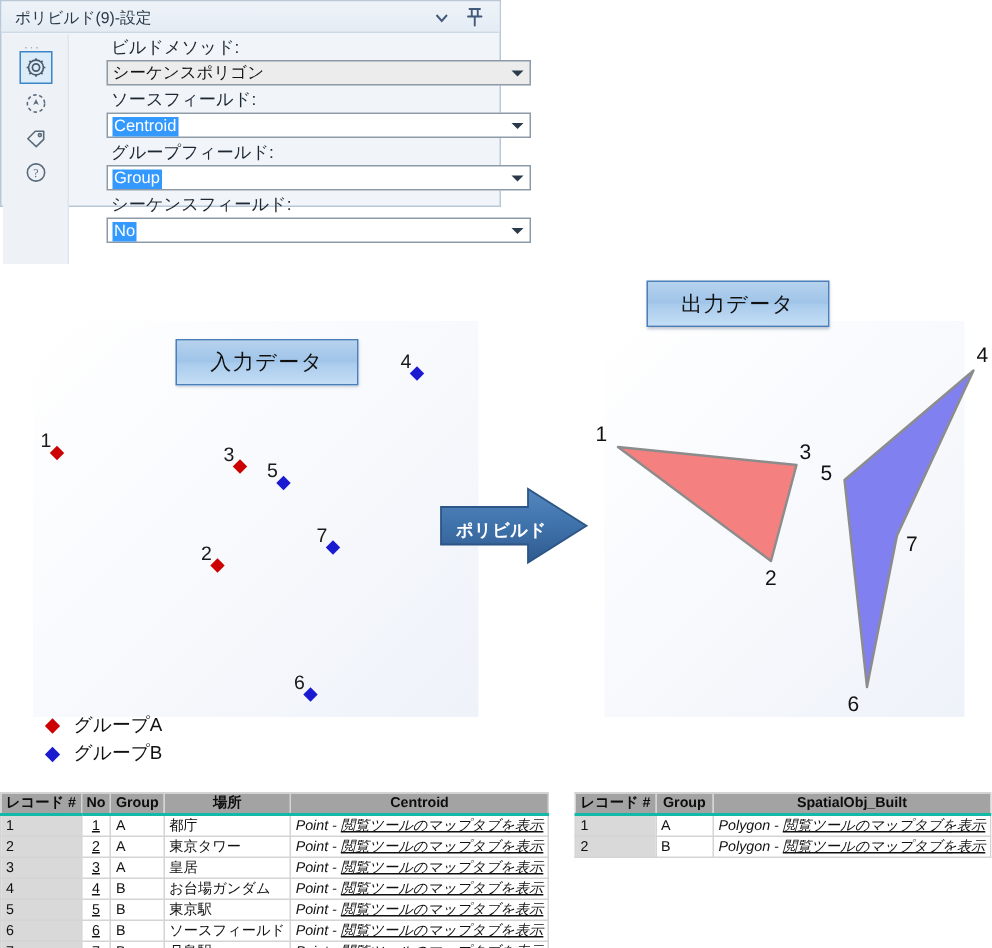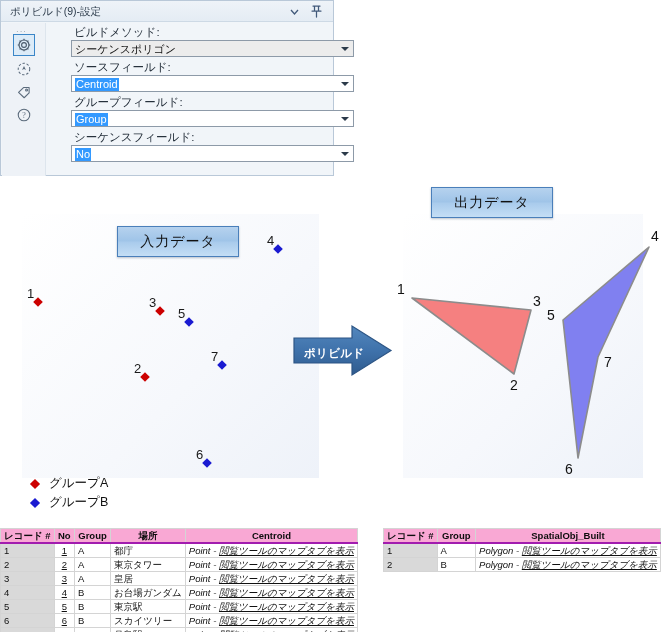--- a/index.html
+++ b/index.html
@@ -11,21 +11,21 @@
     position: relative;
     overflow: hidden;
     font-family: "Liberation Sans", "DejaVu Sans", sans-serif;
     -webkit-font-smoothing: antialiased;
   }
 
   
   #settings-panel {
     position: absolute;
     left: 0; top: 0;
-    width: 334px; height: 176px;
+    width: 334px; height: 138px;
     background: #f1f5f9;
     border: 1px solid #b9c8d8;
     box-sizing: border-box;
   }
   #panel-titlebar {
     position: absolute;
     left: 0; top: 0;
     width: 100%; height: 21px;
     background: linear-gradient(to bottom, #eef3f8 0%, #e4ecf4 100%);
     border-bottom: 1px solid #cdd9e5;
@@ -213,22 +213,22 @@
     padding: 0 3px;
     font-size: 9.5px;
     line-height: 13px;
     height: 13px;
     white-space: nowrap;
     box-sizing: border-box;
     font-weight: normal;
     color: #111;
   }
   table.grid th {
-    background: #f9a8d4;
-    border-bottom: 2px solid #a21caf;
+    background: #a3a3a3;
+    border-bottom: 2px solid #14b8a6;
     text-align: center;
     font-weight: bold;
     color: #0d0d0d;
   }
   th.rec-head, td.rec-cell {
     background: #d9d9d9;
     border-right: 1px solid #bdbdbd;
     font-weight: bold;
     text-align: left;
     color: #111;
@@ -458,21 +458,21 @@
         <td class="rec-cell">5</td>
         <td class="num-cell">5</td>
         <td class="group-cell">B</td>
         <td class="place-cell">東京駅</td>
         <td class="geom-cell">Point - <u>閲覧ツールのマップタブを表示</u></td>
       </tr>
       <tr>
         <td class="rec-cell">6</td>
         <td class="num-cell">6</td>
         <td class="group-cell">B</td>
-        <td class="place-cell">スカイツリー</td>
+        <td class="place-cell">ソースフィールド</td>
         <td class="geom-cell">Point - <u>閲覧ツールのマップタブを表示</u></td>
       </tr>
       <tr>
         <td class="rec-cell">7</td>
         <td class="num-cell">7</td>
         <td class="group-cell">B</td>
         <td class="place-cell">月島駅</td>
         <td class="geom-cell">Point - <u>閲覧ツールのマップタブを表示</u></td>
       </tr>
     </tbody>

